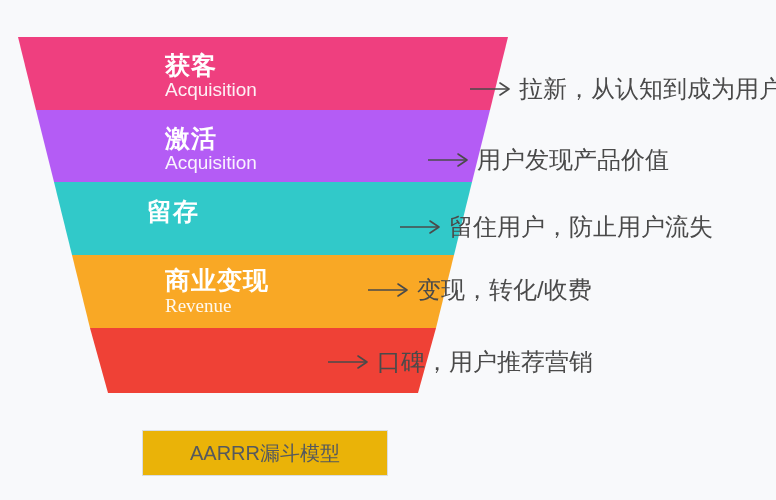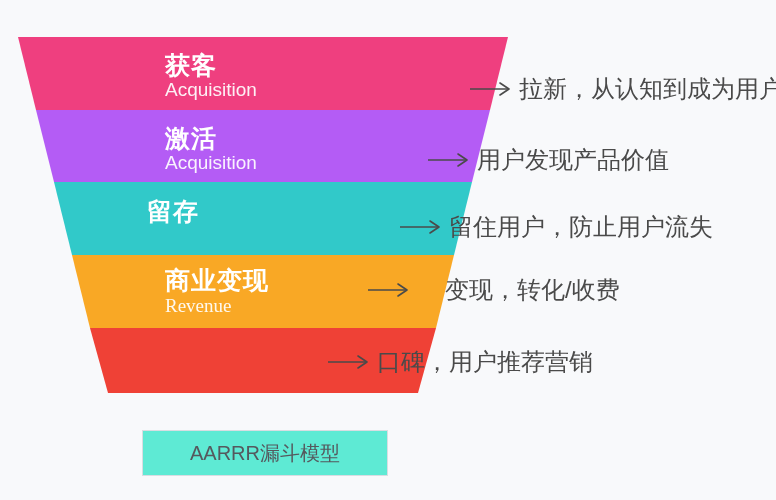--- a/index.html
+++ b/index.html
@@ -54,21 +54,21 @@
     white-space: nowrap;
     line-height: 22px;
   }
   .caption-box {
     position: absolute;
     left: 142px;
     top: 430px;
     width: 244px;
     height: 44px;
     border: 1px solid #d9dde2;
-    background: #5eead4;
+    background: #eab308;
     display: flex;
     align-items: center;
     justify-content: center;
   }
   .caption-text {
     font-size: 20px;
     color: #55595e;
     white-space: nowrap;
   }
 </style>
@@ -122,20 +122,20 @@
 
   <div class="band-label" style="left:165px; top:266px; width:200px;font-family:Liberation Serif, serif;">
     <div class="band-cn">商业变现</div>
     <div class="band-en">Revenue</div>
   </div>
 
 
   <div class="annotation" style="left:519px; top:78px;">拉新，从认知到成为用户</div>
   <div class="annotation" style="left:477px; top:149px;">用户发现产品价值</div>
   <div class="annotation" style="left:449px; top:216px;">留住用户，防止用户流失</div>
-  <div class="annotation" style="left:417px; top:279px;margin-left:28px;">变现，转化/收费</div>
+  <div class="annotation" style="left:417px; top:279px;">变现，转化/收费</div>
   <div class="annotation" style="left:377px; top:351px;">口碑，用户推荐营销</div>
 
   <div class="caption-box">
     <span class="caption-text">AARRR漏斗模型</span>
   </div>
 
 </div>
 
 </body></html>

